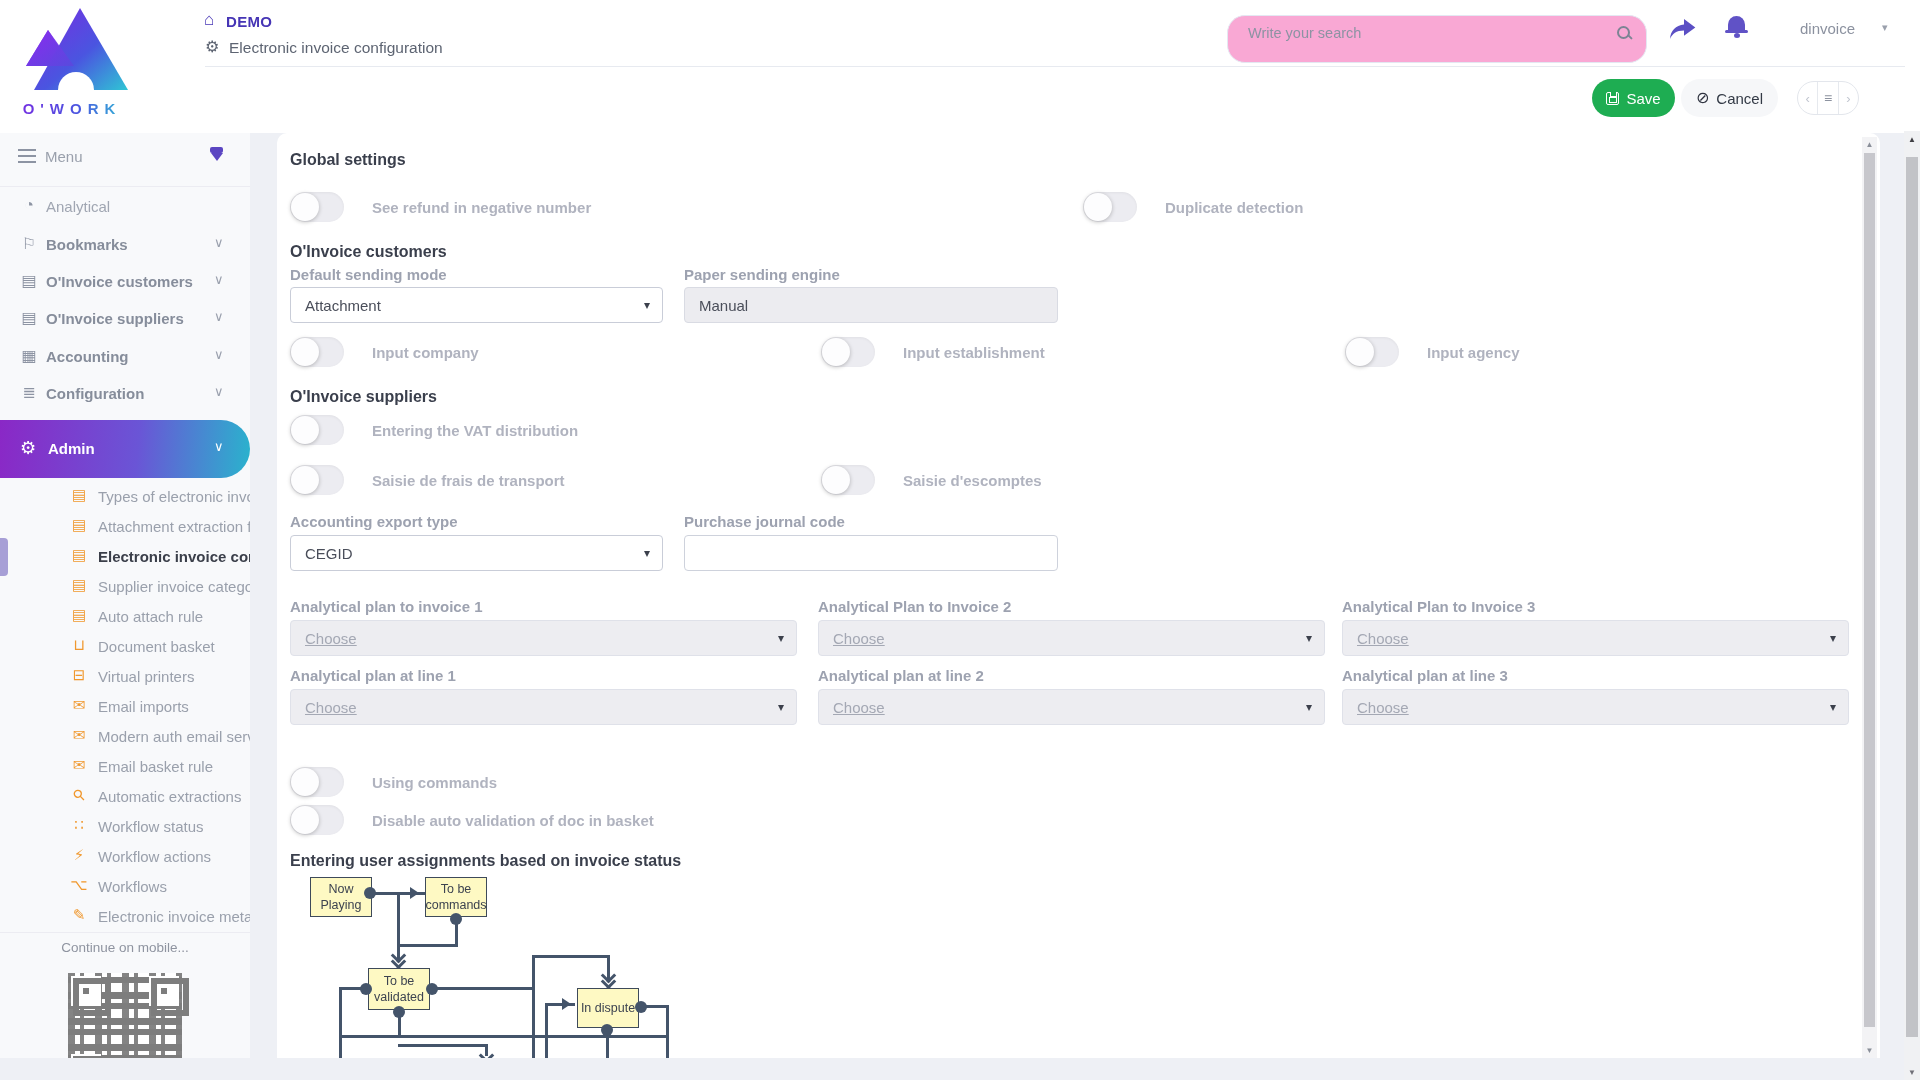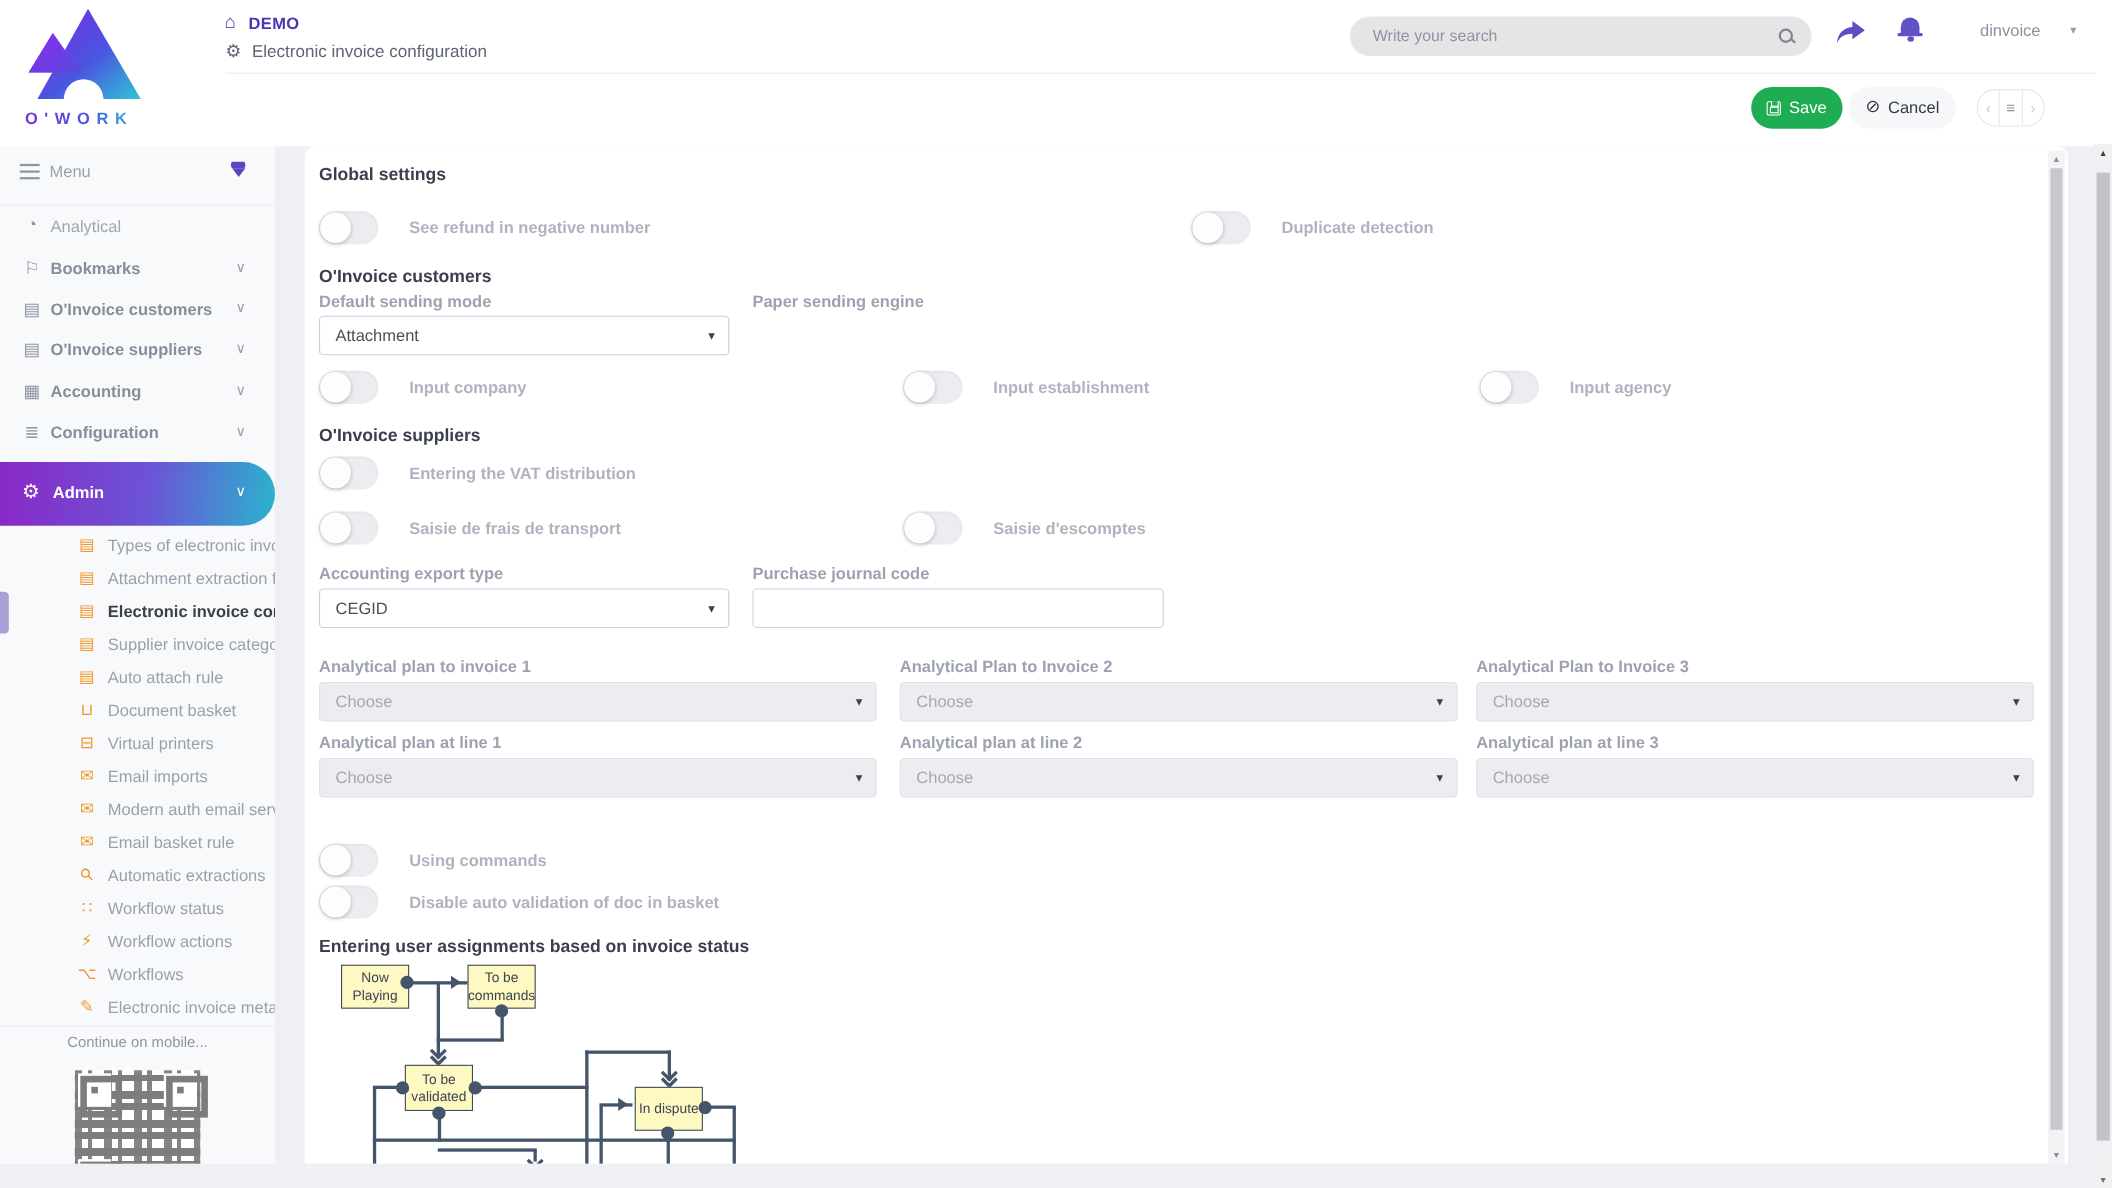--- a/index.html
+++ b/index.html
@@ -9,21 +9,21 @@
   
   .header { position:absolute; left:0; top:0; width:1920px; height:133px; background:#fff; z-index:5; }
   .hdr-divider { position:absolute; left:205px; top:66px; width:1700px; height:1px; background:#e7eaf0; }
   .logo-wrap { position:absolute; left:12px; top:4px; width:120px; height:120px; }
   .logo-text { position:absolute; left:0; top:96px; width:120px; text-align:center; font-weight:700; font-size:15px; letter-spacing:6px; background:linear-gradient(90deg,#7a2be2,#4a55e0 55%,#2fc6d4); -webkit-background-clip:text; background-clip:text; color:transparent; }
   .crumb-home { position:absolute; left:204px; top:10px; font-size:17px; color:#4635b5; font-weight:700; }
   .crumb-title-main { position:absolute; left:226px; top:13px; font-size:15px; font-weight:700; color:#4635b5; letter-spacing:.3px; }
   .gear-ic { position:absolute; left:205px; top:37px; font-size:16px; color:#5d6472; }
   .page-title { position:absolute; left:229px; top:39px; font-size:15.5px; color:#5d6472; }
 
-  .search-pill { position:absolute; left:1227px; top:15px; width:420px; height:36px; background:#e5e5e5; border-radius:18px; border:1px solid #e4e8f2; }
+  .search-pill { position:absolute; left:1227px; top:15px; width:420px; height:48px; background:#f9a8d4; border-radius:18px; border:1px solid #e4e8f2; }
   .search-pill input { position:absolute; left:20px; top:0; width:360px; height:34px; border:0; background:transparent; outline:none; font-size:14.5px; color:#5a6070; font-family:inherit; }
   .search-pill input::placeholder { color:#8d93a3; }
   .mag { position:absolute; right:14px; top:9px; width:16px; height:16px; }
   .mag::before { content:""; position:absolute; left:1px; top:1px; width:9px; height:9px; border:2px solid #7d8494; border-radius:50%; }
   .mag::after { content:""; position:absolute; left:11px; top:11px; width:6px; height:2px; background:#7d8494; transform:rotate(45deg); border-radius:1px; }
 
   .share-ic { position:absolute; left:1666px; top:13px; width:32px; height:32px; }
   .bell { position:absolute; left:1728px; top:16px; width:17px; height:15px; background:#6052c6; border-radius:9px 9px 1px 1px; }
   .bell::before { content:""; position:absolute; left:-3px; bottom:-2px; width:23px; height:3px; background:#6052c6; border-radius:2px; }
   .bell::after { content:""; position:absolute; left:6px; bottom:-7px; width:6px; height:5px; background:#6052c6; border-radius:50%; }
@@ -83,21 +83,21 @@
 
   
   .card { position:absolute; left:277px; top:133px; width:1603px; height:925px; background:#fff; border-radius:10px 10px 0 0; overflow:hidden; z-index:3; }
   .h { position:absolute; font-size:16px; font-weight:700; color:#3a3f4c;text-align:right; }
   .tgl { position:absolute; width:54px; height:30px; border-radius:15px; background:#ececf1; box-shadow:inset 0 1px 3px rgba(0,0,0,.05); cursor:pointer; }
   .tgl::after { content:""; position:absolute; left:1px; top:1px; width:28px; height:28px; background:#fdfdfe; border-radius:50%; box-shadow:0 1px 4px rgba(0,0,0,.25); }
   .tlbl { position:absolute; font-size:15px; font-weight:700; color:#b0b3bf; white-space:nowrap; }
   .flbl { position:absolute; font-size:15px; font-weight:700; color:#9da2b0; white-space:nowrap; }
   .sel { position:absolute; height:36px; background:#fff; border:1px solid #c9cdd8; border-radius:4px; font-size:15px; color:#4a4e5a; display:flex; align-items:center; padding:0 14px; cursor:pointer; }
   .sel .caret { position:absolute; right:12px; color:#3c404c; font-size:12px; }
-  .sel.dis { background:#ededf1; border-color:#dfe1e9; color:#a4a8b4; }
+  .sel.dis { background:#ededf1; border-color:#dfe1e9; color:#a4a8b4;text-decoration:underline; }
   .inp { position:absolute; height:36px; border:1px solid #ced2dc; border-radius:4px; font-size:15px; color:#4a4e5a; padding:0 14px; font-family:inherit; outline:none; background:#fff; }
   .inp.dis { background:#ececf0; border-color:#d9dbe3; }
 
   
   .diagram { position:absolute; left:23px; top:737px; width:420px; height:190px; }
   .dline { position:absolute; background:#44546a; }
   .dbox { position:absolute; background:#fef9c3; border:1px solid #3e4a5a; display:flex; align-items:center; justify-content:center; text-align:center; font-size:12.5px; line-height:1.3; color:#3d4350; z-index:2; padding:2px; }
   .dot { position:absolute; width:12px; height:12px; border-radius:50%; background:#44546a; z-index:3; }
   .tri-r { position:absolute; width:0; height:0; border:6px solid transparent; border-left:9px solid #44546a; z-index:2; }
   .chev { position:absolute; width:11px; height:11px; border-right:3px solid #44546a; border-bottom:3px solid #44546a; transform:rotate(45deg); z-index:2; }
@@ -295,20 +295,21 @@
   <div class="tlbl" style="left:888px; top:66px;">Duplicate detection</div>
 
   <div class="h" style="left:13px; top:110px;">O'Invoice customers</div>
 
   <div class="flbl" style="left:13px; top:133px;">Default sending mode</div>
   <div class="flbl" style="left:407px; top:133px;">Paper sending engine</div>
   <div class="sel" style="left:13px; top:154px; width:373px;">
     <span>Attachment</span>
     <span class="caret">▾</span>
   </div>
+  <input class="inp dis" style="left: 407px; top: 154px; width: 374px;" disabled="" value="Manual">
 
   <div class="tgl" style="left:13px; top:204px;"></div>
   <div class="tlbl" style="left:95px; top:211px;">Input company</div>
   <div class="tgl" style="left:544px; top:204px;"></div>
   <div class="tlbl" style="left:626px; top:211px;">Input establishment</div>
   <div class="tgl" style="left:1068px; top:204px;"></div>
   <div class="tlbl" style="left:1150px; top:211px;">Input agency</div>
 
   <div class="h" style="left:13px; top:255px;">O'Invoice suppliers</div>
 

